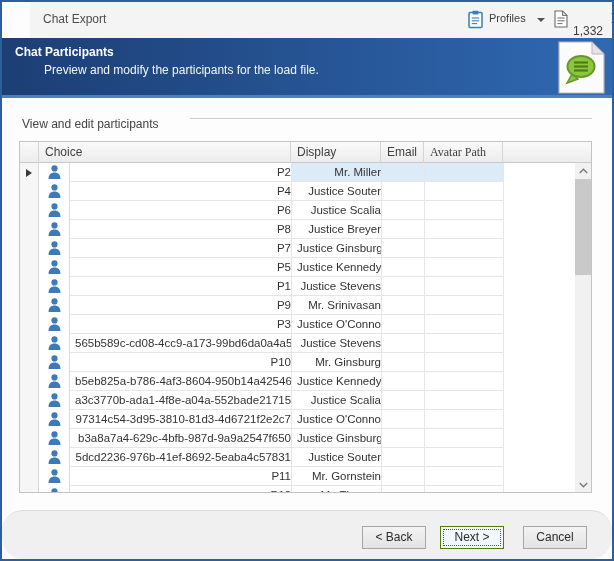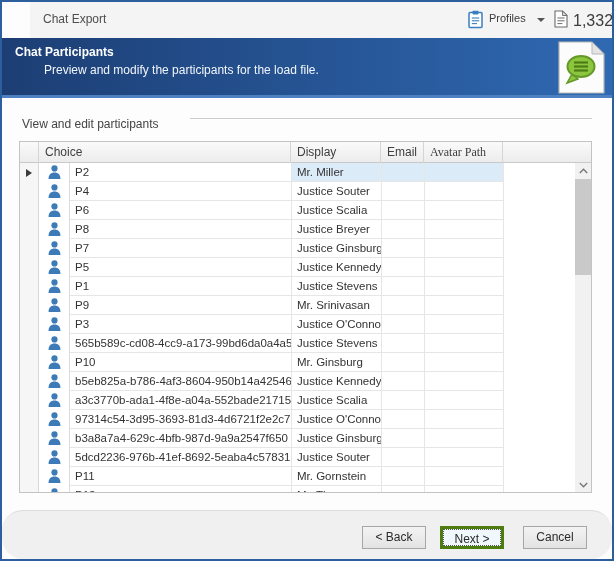--- a/index.html
+++ b/index.html
@@ -10,21 +10,21 @@
             border:2px solid #2d5f9f; background:#fdfdfd; overflow:hidden; }
 
   
   .titlebar { position:absolute; left:0; top:0; width:610px; height:36px; background:#f4f4f4;margin-left:28px; }
   .title-text { position:absolute; left:13px; top:10px; font-size:12px; color:#4d4d4d; }
   .tb-clipboard { position:absolute; left:438px; top:8px; }
   .tb-profiles { position:absolute; left:459px; top:10px; font-size:11px; color:#3c3c3c; cursor:default; }
   .tb-caret { position:absolute; left:507px; top:16px; width:0; height:0;
               border-left:4px solid transparent; border-right:4px solid transparent; border-top:4px solid #555; }
   .tb-doc { position:absolute; left:524px; top:8px; }
-  .tb-count { position:absolute; left:543px; top:10px; font-size:16px; color:#3c3c3c; }
+  .tb-count { position:absolute; left:543px; top:22px; font-size:12px; color:#3c3c3c; }
   .tb-close { position:absolute; left:580px; top:9px; width:18px; height:18px; cursor:default; }
 
   
   .band { position:absolute; left:0; top:36px; width:610px; height:57px;
           background:linear-gradient(to right,#1c3e74,#2f69b2); }
   .band-strip { position:absolute; left:0; top:93px; width:610px; height:3px; background:#4d80c0; }
   .band-title { position:absolute; left:13px; top:7px; font-size:12px; font-weight:bold; color:#fff; }
   .band-subtitle { position:absolute; left:42px; top:25px; font-size:12px; color:#f2f6fb; }
   .band-doc { position:absolute; left:556px; top:3px; }
 
@@ -40,21 +40,21 @@
            background:linear-gradient(#fafafa,#ececec); border-bottom:1px solid #c9c9c9; }
   .hcell { position:absolute; top:0; height:21px; line-height:20px; font-size:12px; color:#3f3f3f;
            padding-left:6px; border-right:1px solid #d5d5d5; overflow:hidden; white-space:nowrap; }
   .h-gutter { left:0; width:19px; }
   .h-choice { left:19px; width:252px; }
   .h-display{ left:271px; width:90px; }
   .h-email  { left:361px; width:43px; }
   .h-avatar { left:404px; width:79px;font-family:Liberation Serif, serif; }
   .h-filler { left:483px; width:88px; border-right:none; }
 
-  .gbody { position:absolute; left:0; top:21px; width:571px; height:330px; overflow:hidden; background:#fff; }
+  .gbody { position:absolute; left:0; top:21px; width:571px; height:330px; overflow:hidden; background:#fff;text-align:right; }
   .gutter-col { position:absolute; left:0; top:0; width:19px; height:330px;
                 background:#f6f6f6; border-right:1px solid #d8d8d8; }
   .row-marker { position:absolute; left:6px; top:6px; width:0; height:0;
                 border-left:6px solid #3b3b3b; border-top:4px solid transparent; border-bottom:4px solid transparent; }
   .icon-strip { position:absolute; left:19px; top:0; width:30px; height:330px; background:#fff; }
   .person { position:absolute; left:9px; width:13px; height:14px; }
   .rows { position:absolute; left:49px; top:0; width:434px; height:330px; border-left:1px solid #dcdcdc; }
   .trow { position:relative; width:434px; height:19px; }
   .cell { position:absolute; top:0; height:19px; line-height:18px; font-size:11.5px; color:#333;
           border-right:1px solid #e6e6e6; border-bottom:1px solid #e6e6e6;
@@ -72,21 +72,21 @@
   .sc-down { bottom:0; }
   .sc-thumb { position:absolute; left:0; top:16px; width:16px; height:96px; background:#c9c9c9; }
 
   
   .footer { position:absolute; left:0; top:508px; width:610px; height:49px;
             background:#f0f0f0; border-top:1px solid #dcdcdc;border-radius:21px; }
   .btn { position:absolute; top:15px; width:64px; height:23px; font-size:12px; color:#2b2b2b;
          background:linear-gradient(#f3f3f3,#e3e3e3); border:1px solid #a6a6a6;
          text-align:center; line-height:21px; cursor:default; }
   .btn-back { left:360px; }
-  .btn-next { left:438px; background:#f0f7fd; border:3px solid #4d7c0f; outline:1px dotted #555; outline-offset:-4px; }
+  .btn-next { left:438px; background:#f0f7fd; border:1px solid #4d7c0f; outline:1px dotted #555; outline-offset:-4px; }
   .btn-cancel { left:521px; }
 </style>
 </head>
 <body>
 
 <div class="window">
 
   <div class="titlebar">
     <div class="title-text">Chat Export</div>
     <span class="tb-clipboard">
@@ -300,21 +300,21 @@
               <div class="cell c-email"></div>
               <div class="cell c-avatar"></div>
             </div>
             <div class="trow">
               <div class="cell c-choice">a3c3770b-ada1-4f8e-a04a-552bade21715</div>
               <div class="cell c-display">Justice Scalia</div>
               <div class="cell c-email"></div>
               <div class="cell c-avatar"></div>
             </div>
             <div class="trow">
-              <div class="cell c-choice">97314c54-3d95-3693-81d3-4d6721f2e2c7</div>
+              <div class="cell c-choice">97314c54-3d95-3810-81d3-4d6721f2e2c7</div>
               <div class="cell c-display">Justice O'Connor</div>
               <div class="cell c-email"></div>
               <div class="cell c-avatar"></div>
             </div>
             <div class="trow">
               <div class="cell c-choice">b3a8a7a4-629c-4bfb-987d-9a9a2547f650</div>
               <div class="cell c-display">Justice Ginsburg</div>
               <div class="cell c-email"></div>
               <div class="cell c-avatar"></div>
             </div>

